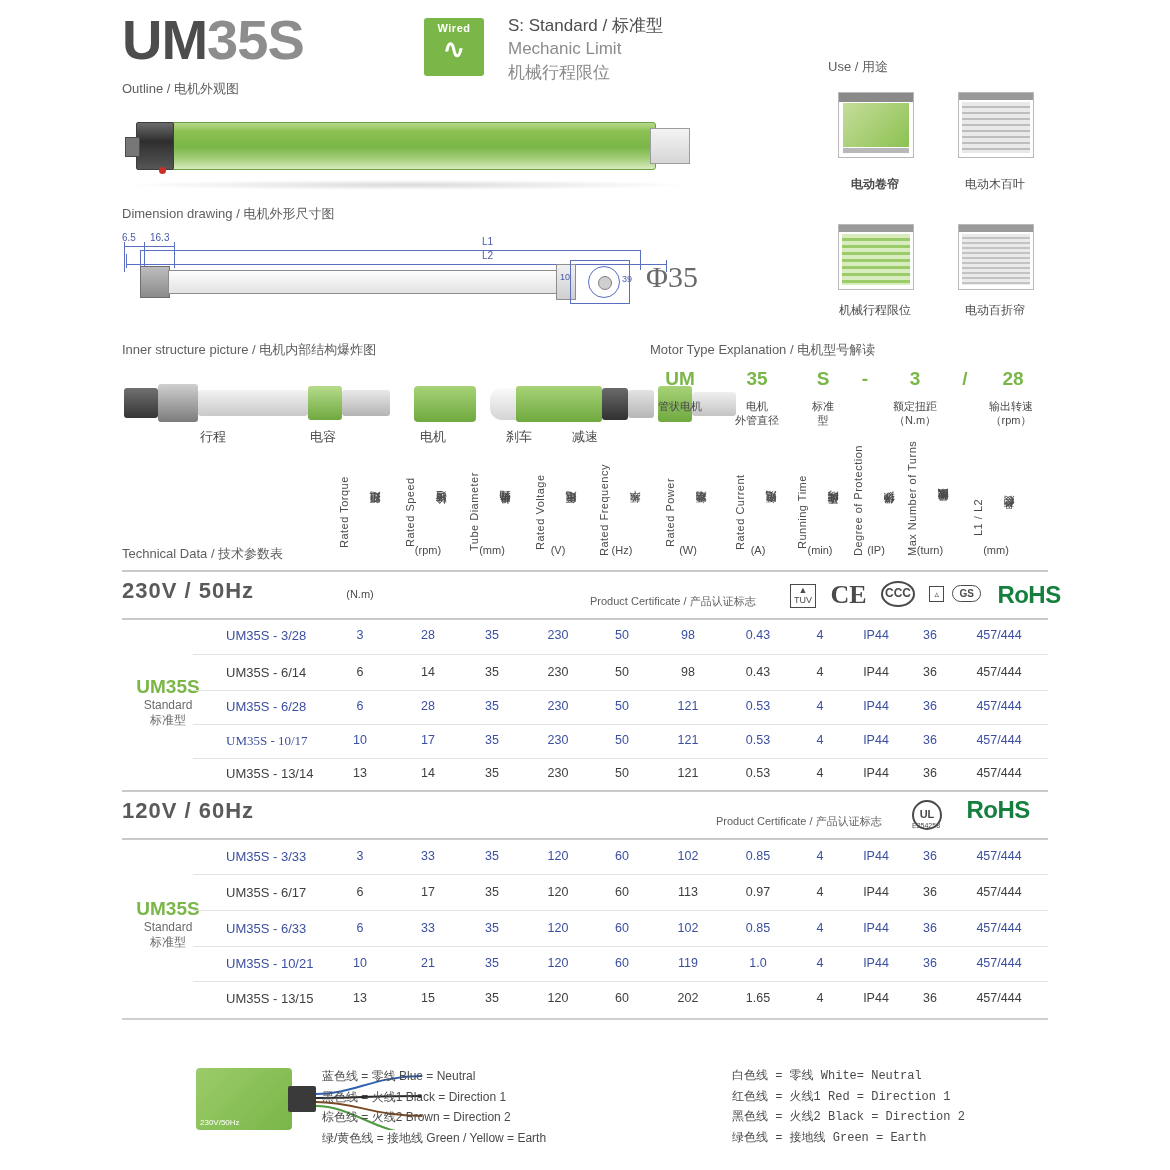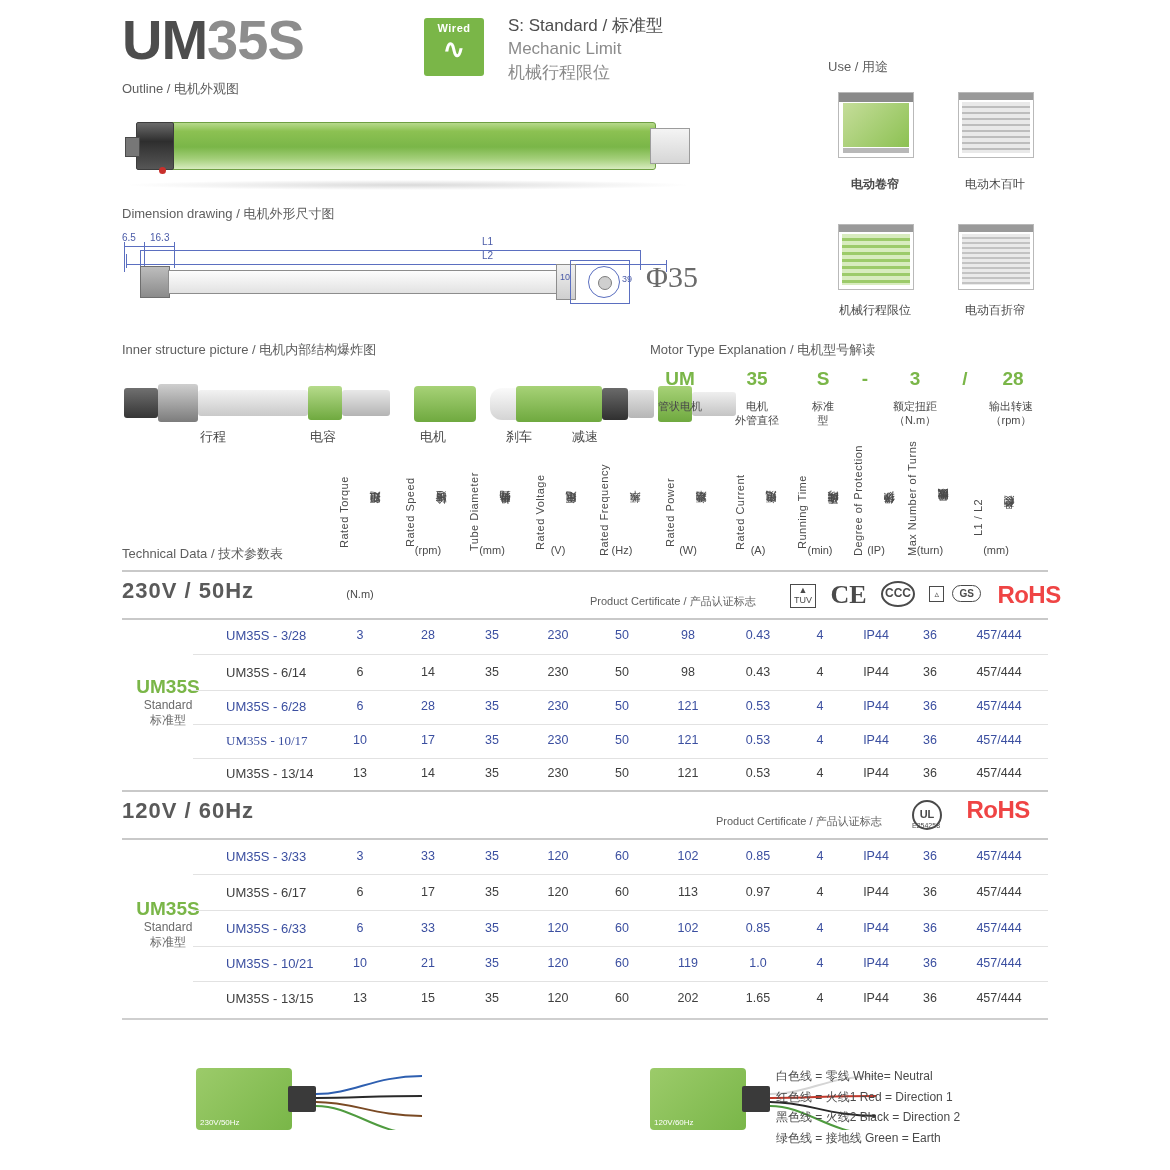--- a/index.html
+++ b/index.html
@@ -114,21 +114,21 @@
     white-space:nowrap;letter-spacing:.5px;
   }
   .col-unit{position:absolute;font-size:11px;color:#4a4a4a;text-align:center;}
 
   .band{position:absolute;left:122px;width:926px;height:2px;background:#c9c9c9;}
   .rowline{position:absolute;left:193px;width:855px;height:1px;background:#e2e2e2;}
 
   .volt-title{position:absolute;font-size:22px;font-weight:bold;color:#5a5a5a;letter-spacing:1px;}
   .cert-label{position:absolute;font-size:11px;color:#5e5e5e;}
 
-  .rohs{font-size:24px;font-weight:bold;color:#ef4444;letter-spacing:-.5px;}
+  .rohs{font-size:24px;font-weight:bold;color:#15803d;letter-spacing:-.5px;}
   .ce{font-family:"Liberation Serif",serif;font-size:26px;font-weight:bold;color:#4a4a4a;}
   .ccc{
     display:inline-block;border:2px solid #4a4a4a;border-radius:50%;
     width:30px;height:22px;line-height:20px;text-align:center;
     font-size:12px;font-weight:bold;color:#4a4a4a;
   }
   .tuv{
     display:inline-block;text-align:center;font-size:9px;color:#4a4a4a;line-height:1.1;
   }
   .ul-mark{
@@ -568,33 +568,27 @@
       <div class="tag">230V/50Hz</div>
     </div>
     <div class="wire-cable"></div>
     <svg class="wire-lines" width="110" height="62">
       <path d="M2,20 C40,20 60,2 108,2" stroke="#2e5fb0" stroke-width="2" fill="none"></path>
       <path d="M2,24 C40,24 60,22 108,22" stroke="#2a2a2a" stroke-width="2" fill="none"></path>
       <path d="M2,28 C40,28 60,42 108,42" stroke="#7a4a24" stroke-width="2" fill="none"></path>
       <path d="M2,32 C40,32 60,60 108,60" stroke="#4f9b3f" stroke-width="2" fill="none"></path>
     </svg>
   </div>
-
-  <div class="wire-block" style="left:650px;top:1068px;">
-    <div class="wire-plug">
-      <div class="tag">120V/60Hz</div>
-    </div>
-    <div class="wire-cable"></div>
-    <svg class="wire-lines" width="110" height="62">
-      <path d="M2,20 C40,20 60,2 108,2" stroke="#d5d5d5" stroke-width="2" fill="none"></path>
-      <path d="M2,24 C40,24 60,22 108,22" stroke="#c0392b" stroke-width="2" fill="none"></path>
-      <path d="M2,28 C40,28 60,42 108,42" stroke="#2a2a2a" stroke-width="2" fill="none"></path>
-      <path d="M2,32 C40,32 60,60 108,60" stroke="#4f9b3f" stroke-width="2" fill="none"></path>
-    </svg>
-  </div>
-  <div class="wlist" style="left:776px;top:1066px;">
+  <div class="wlist" style="left:322px;top:1066px;">
+    <div>蓝色线 = 零线   Blue  = Neutral</div>
+    <div>黑色线 = 火线1  Black = Direction 1</div>
+    <div>棕色线 = 火线2  Brown = Direction 2</div>
+    <div>绿/黄色线 = 接地线  Green / Yellow = Earth</div>
+  </div>
+
+  <div class="wlist" style="left:732px;top:1066px;font-family:Liberation Mono, monospace;">
     <div>白色线 = 零线   White= Neutral</div>
     <div>红色线 = 火线1  Red  = Direction 1</div>
     <div>黑色线 = 火线2  Black = Direction 2</div>
     <div>绿色线 = 接地线  Green = Earth</div>
   </div>
 
 </div>
 
 </body></html>

